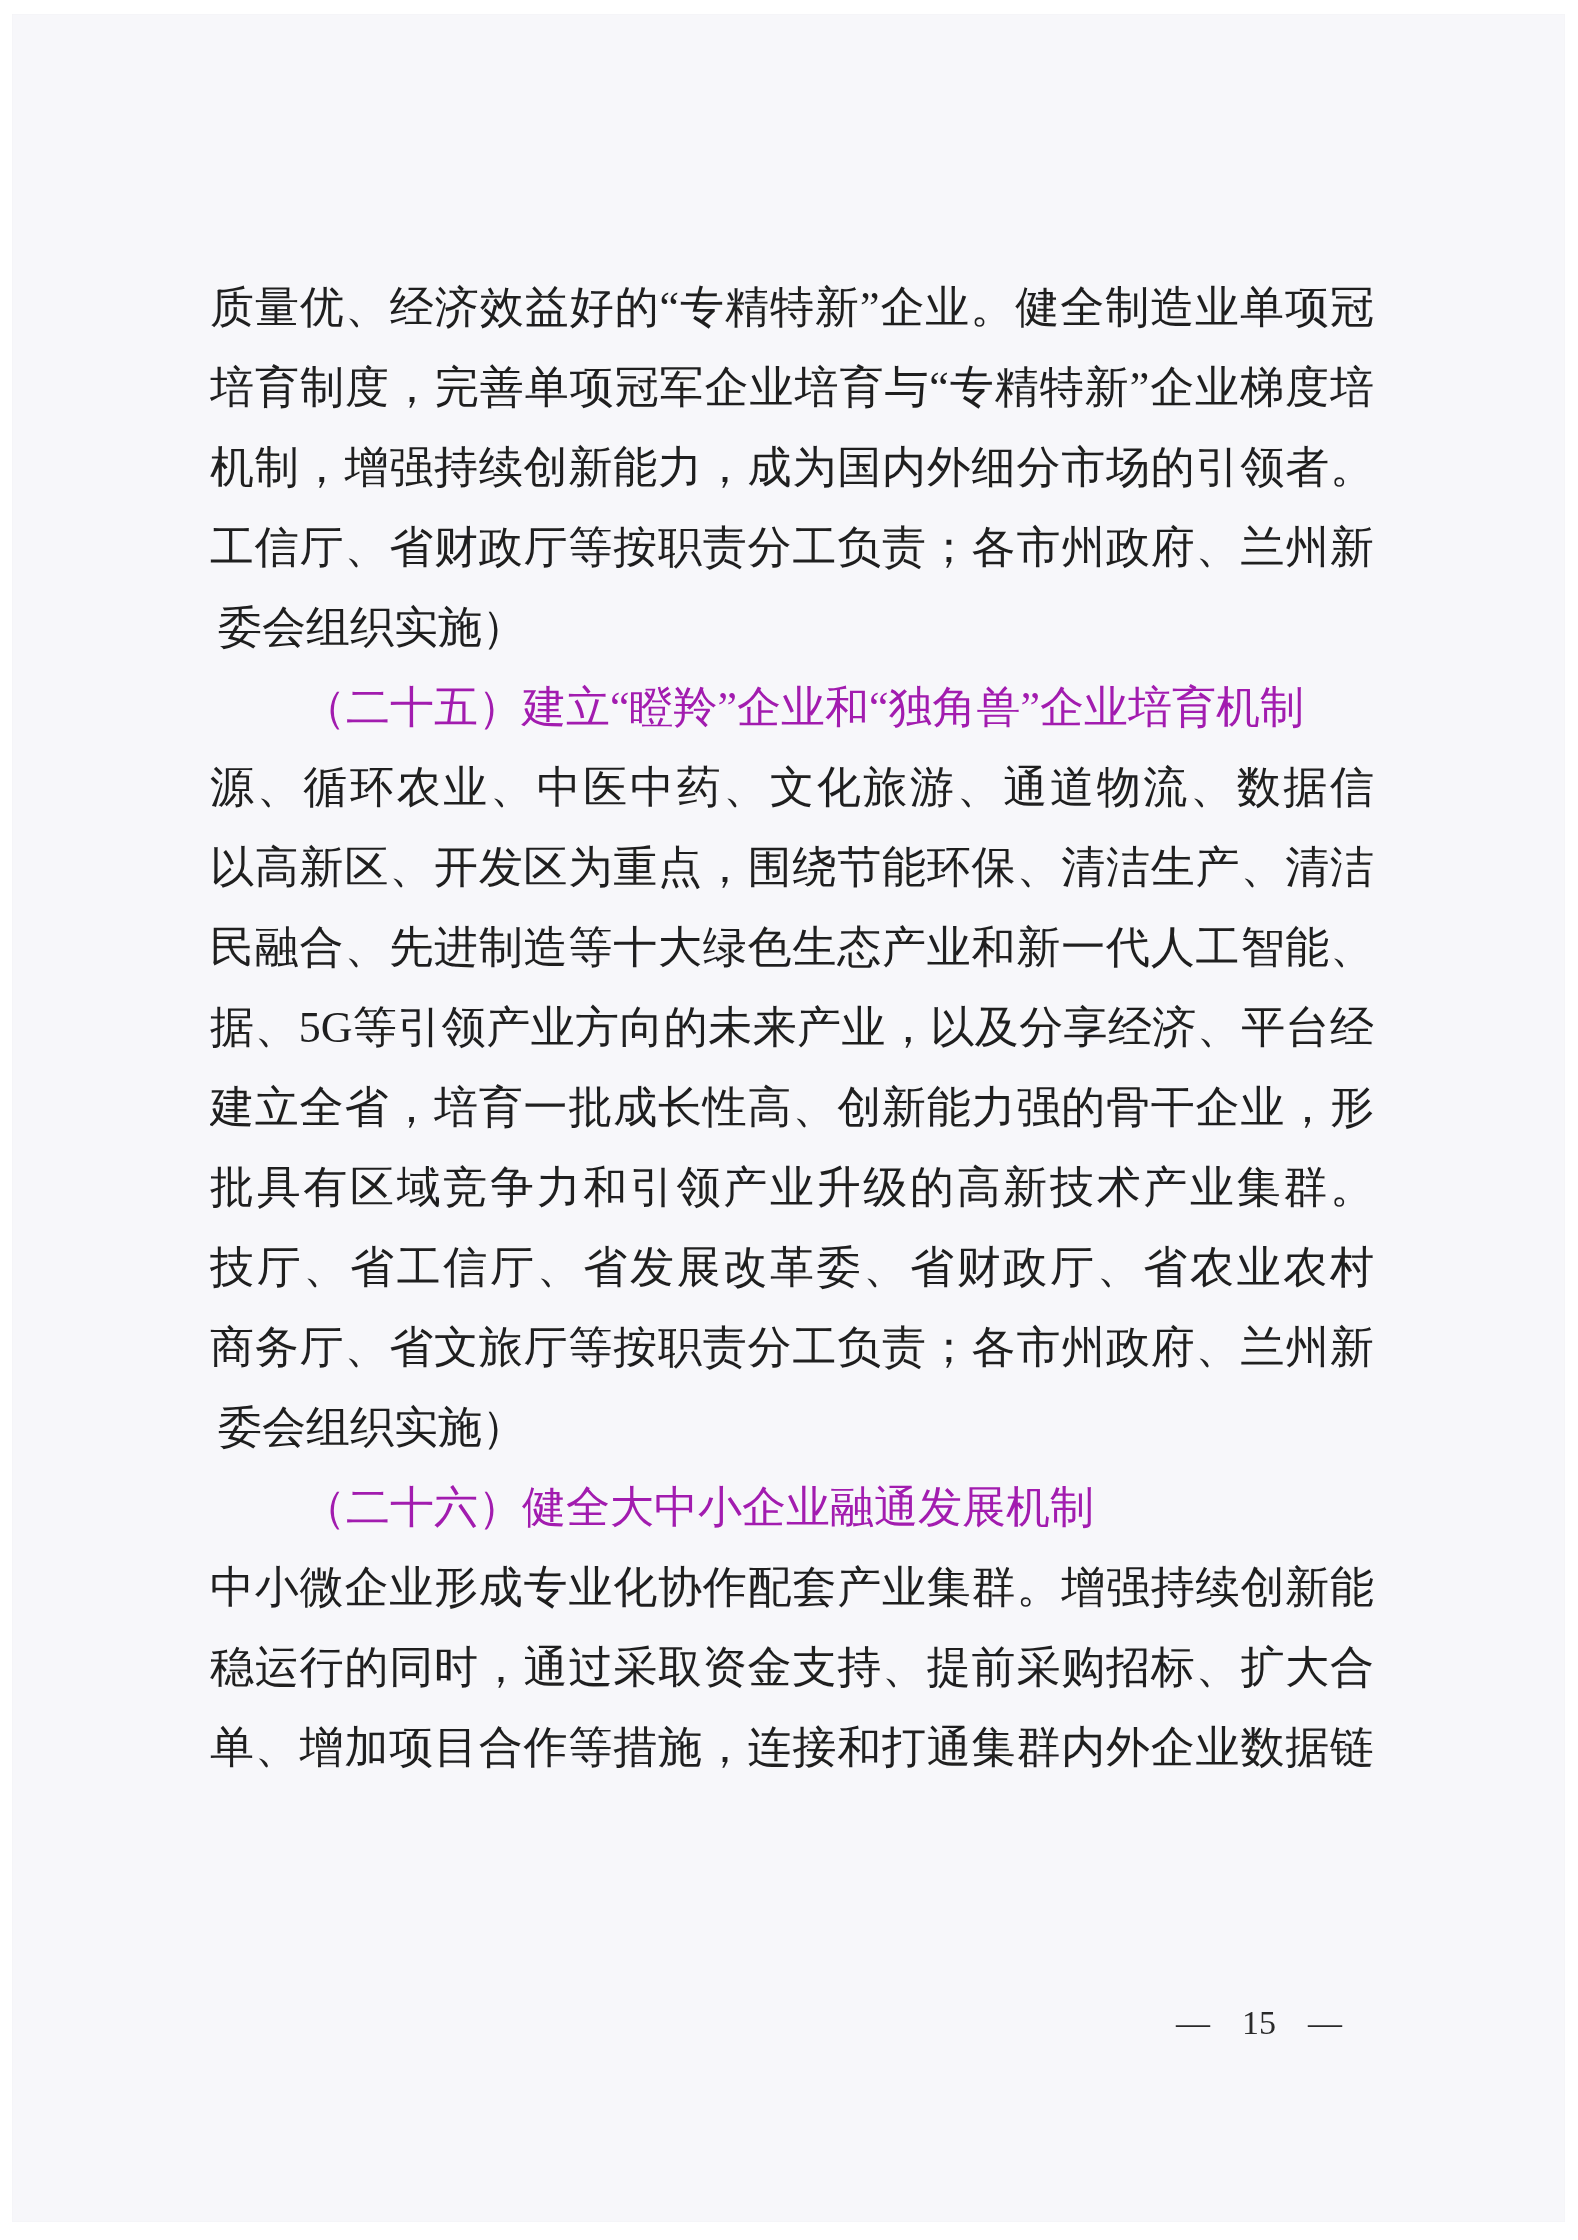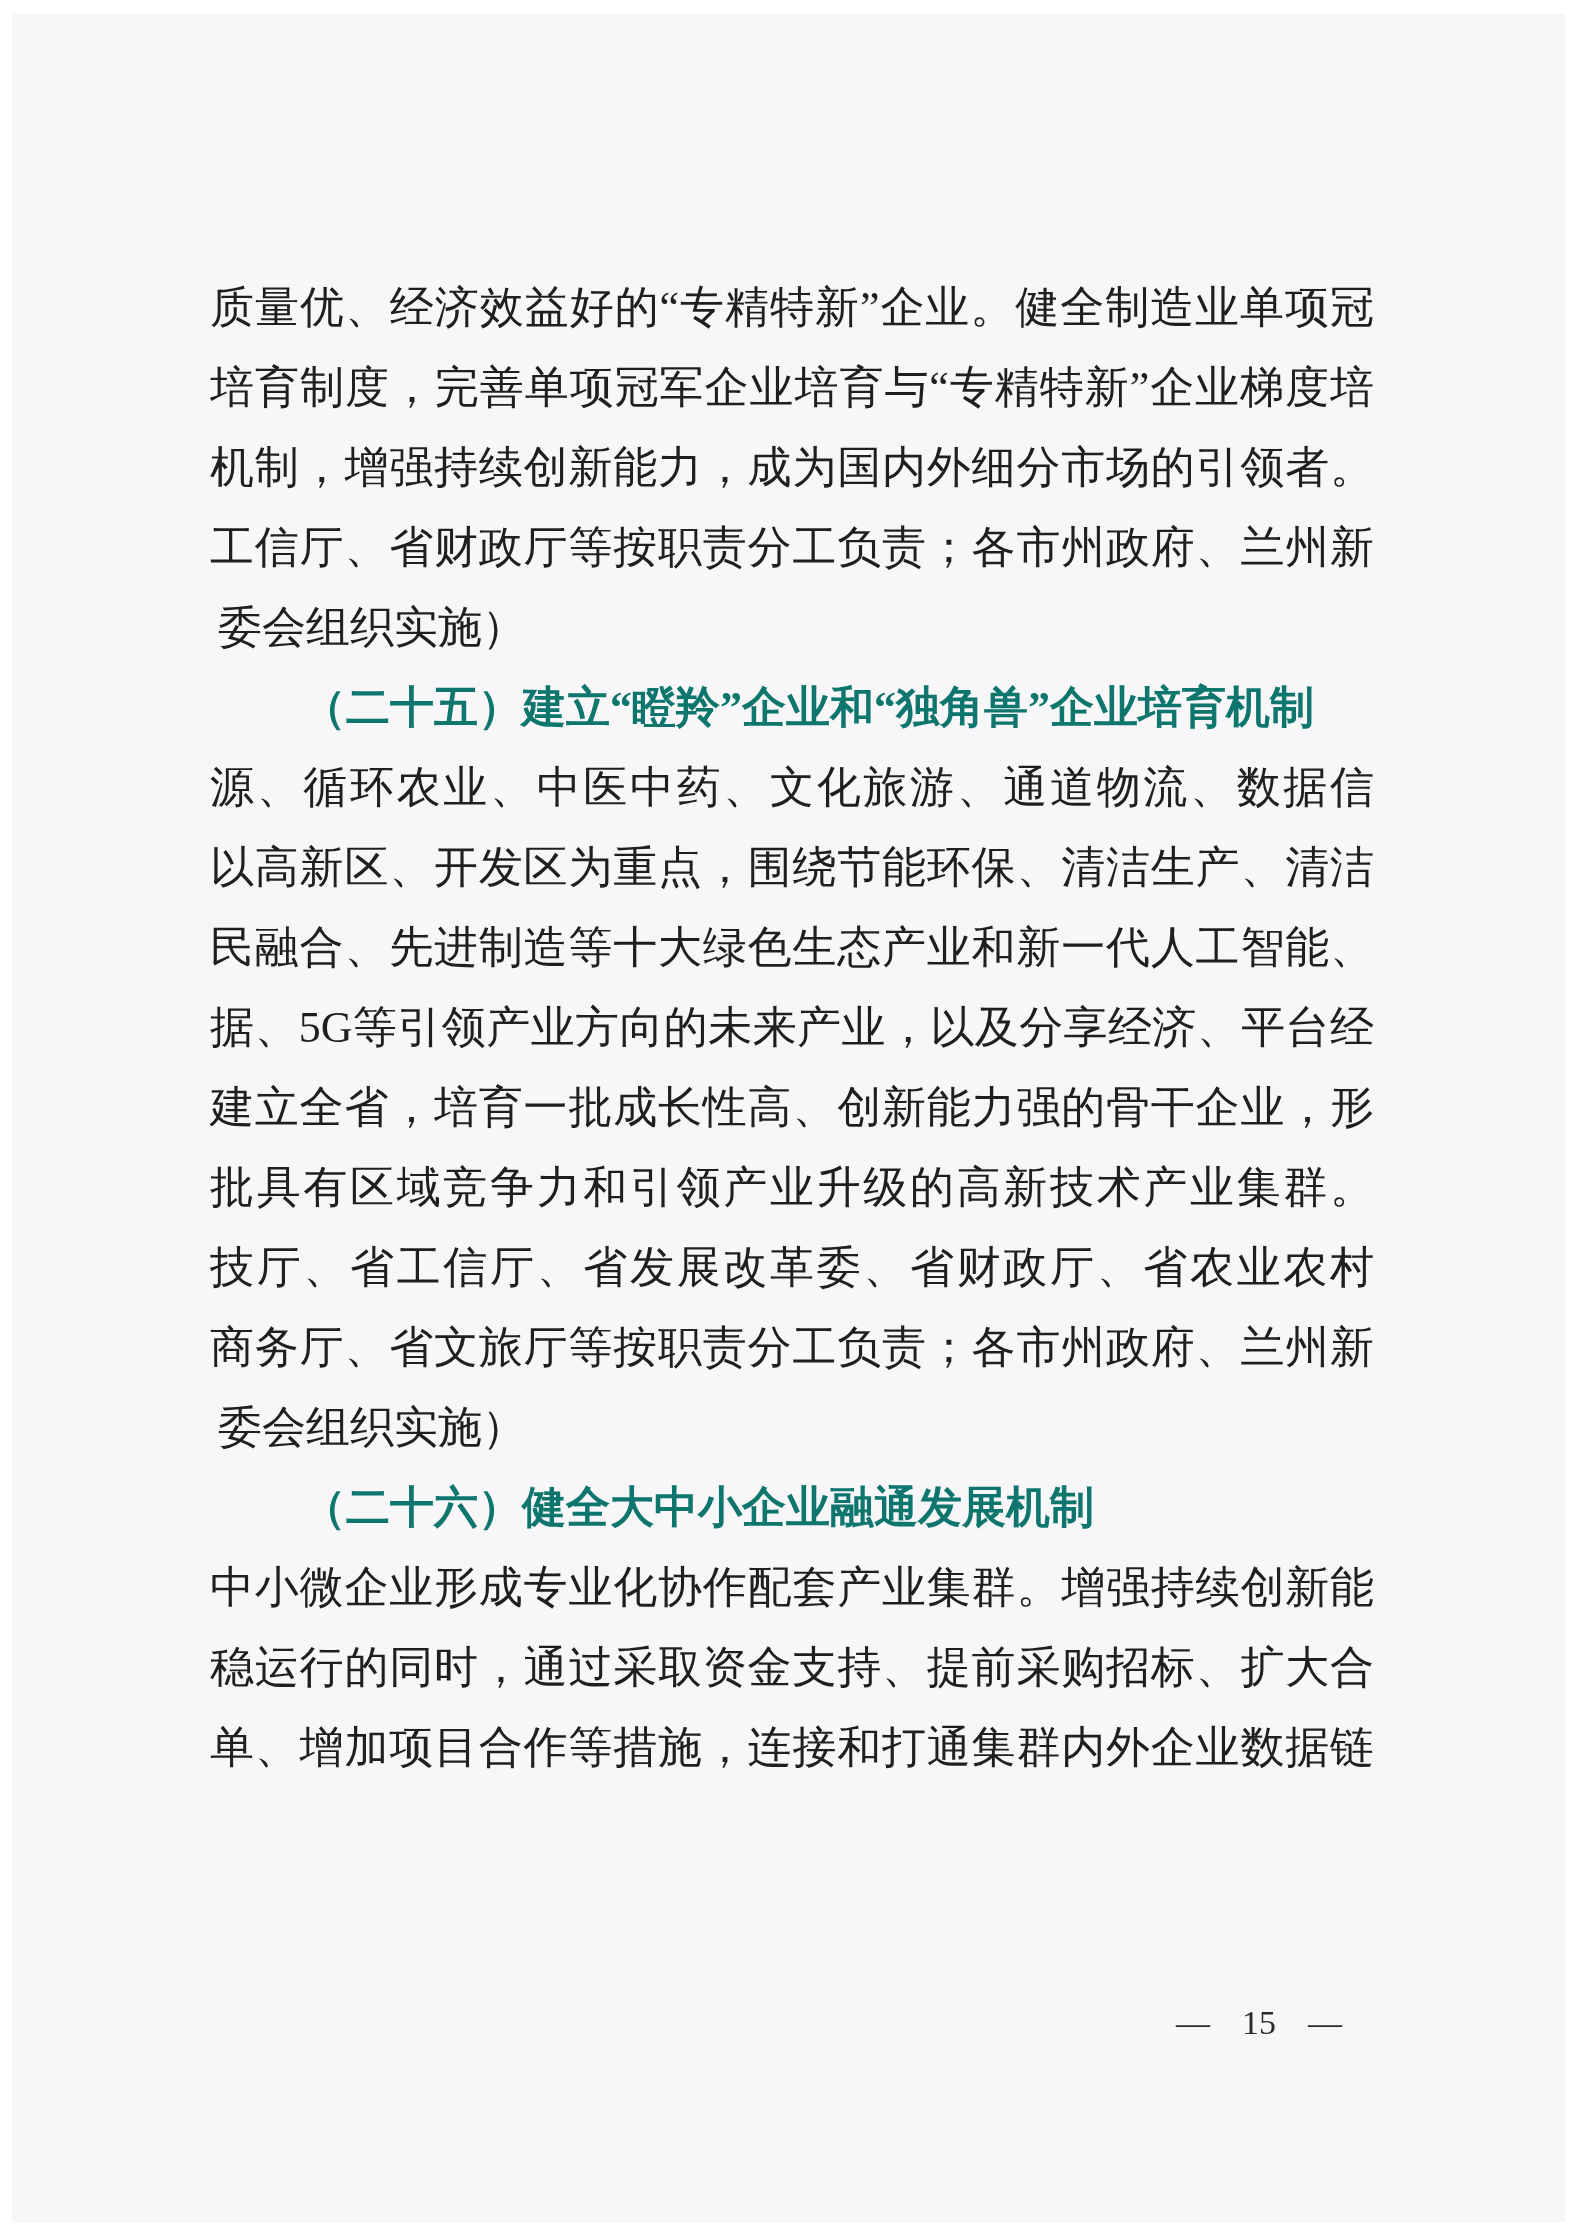--- a/index.html
+++ b/index.html
@@ -35,22 +35,22 @@
     text-align-last: justify;
     overflow: hidden;
     white-space: normal;
   }
   .line.nojust {
     text-align: left;
     text-align-last: auto;
     margin-left: 8px;
   }
   .line.heading {
-    font-weight: 700;
-    color: #0f766e;
+    font-weight: 400;
+    color: #a21caf;
   }
   .line.indent {
     text-indent: 84px;
   }
   .footer-page-number {
     position: absolute;
     left: 1164px;
     top: 1986px;
     height: 46px;
     display: flex;

